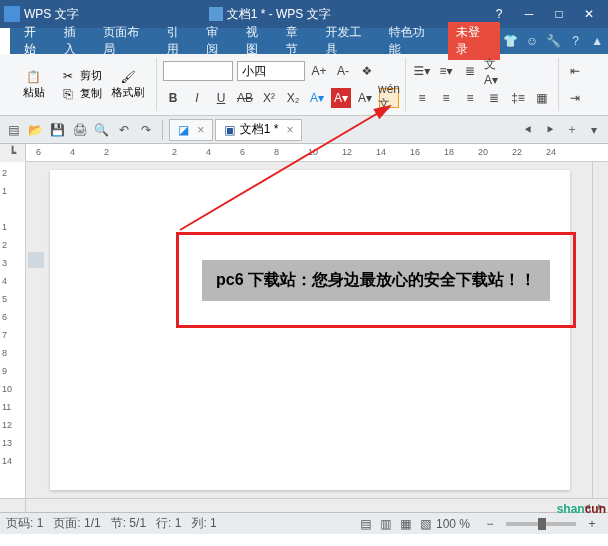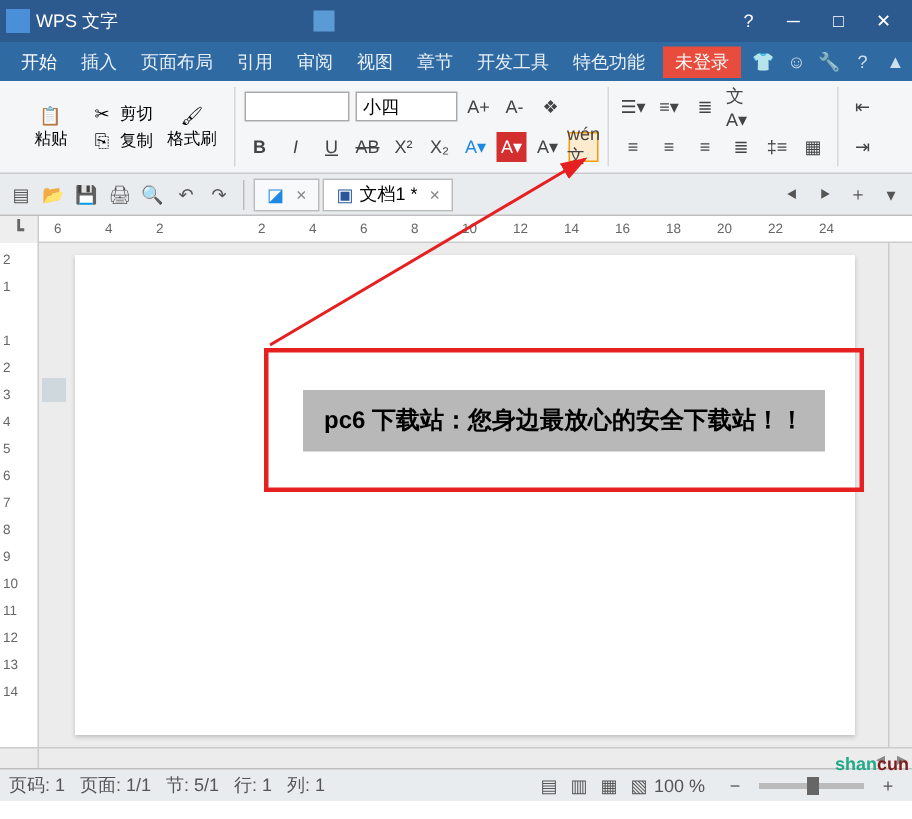--- a/index.html
+++ b/index.html
@@ -4,21 +4,21 @@
 <style>
 *{margin:0;padding:0;box-sizing:border-box;font-family:"Microsoft YaHei",Arial,sans-serif;font-size:12px;}
 body{background:#fff;width:608px;height:546px;overflow:hidden;position:relative;}
 .titlebar{background:#2d5a8e;height:28px;display:flex;align-items:center;color:#fff;padding:0 4px;}
 .titlebar .logo{width:16px;height:16px;background:#4a90d9;display:inline-block;margin-right:4px;}
 .titlebar .app{font-size:12px;}
 .titlebar .doc-icon{width:14px;height:14px;background:#5b9bd5;margin:0 4px 0 130px;}
 .titlebar .doc{font-size:12px;}
 .titlebar .spacer{flex:1;}
 .titlebar .winbtn{width:30px;height:20px;display:flex;align-items:center;justify-content:center;color:#fff;}
-.menubar{background:#2f6aa3;height:26px;display:flex;align-items:center;color:#e8f0f8;padding-left:6px;}
+.menubar{background:#2f6aa3;height:26px;display:flex;align-items:center;color:#e8f0f8;padding-left:6px;margin-left:10px;}
 .menubar .tab{padding:0 8px;height:26px;display:flex;align-items:center;}
 .menubar .tab.active{color:#fff;}
 .menubar .login{background:#e74c3c;color:#fff;padding:2px 8px;margin-left:4px;}
 .menubar .rspacer{flex:1;}
 .menubar .ricon{width:22px;color:#cfe0ef;text-align:center;}
 .ribbon{background:#f5f6f8;height:62px;border-bottom:1px solid #c9c9c9;display:flex;padding:4px 6px;}
 .grp{display:flex;flex-direction:column;justify-content:space-around;border-right:1px solid #d8d8d8;padding:0 6px;}
 .grp.last{border-right:none;}
 .row{display:flex;align-items:center;gap:4px;}
 .big{display:flex;flex-direction:column;align-items:center;width:44px;}
@@ -58,20 +58,21 @@
 .wm{position:absolute;right:2px;bottom:28px;font-size:18px;font-weight:bold;color:#c21;}
 .wm span{color:#2a8;}
 </style>
 </head>
 <body>
 
 <div class="titlebar">
   <span class="logo"></span>
   <span class="app">WPS 文字</span>
   <span class="doc-icon"></span>
+  <span class="doc">文档1 * - WPS 文字</span>
   <span class="spacer"></span>
   <span class="winbtn">?</span>
   <span class="winbtn">─</span>
   <span class="winbtn">□</span>
   <span class="winbtn">✕</span>
 </div>
 
 <div class="menubar">
   <div class="tab active">开始</div>
   <div class="tab">插入</div>

